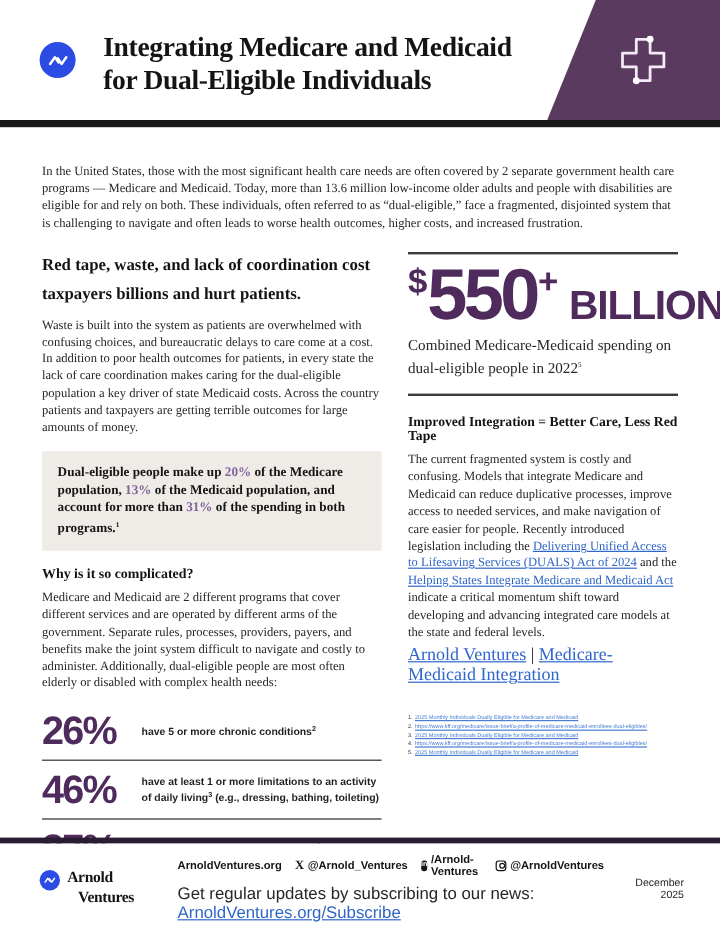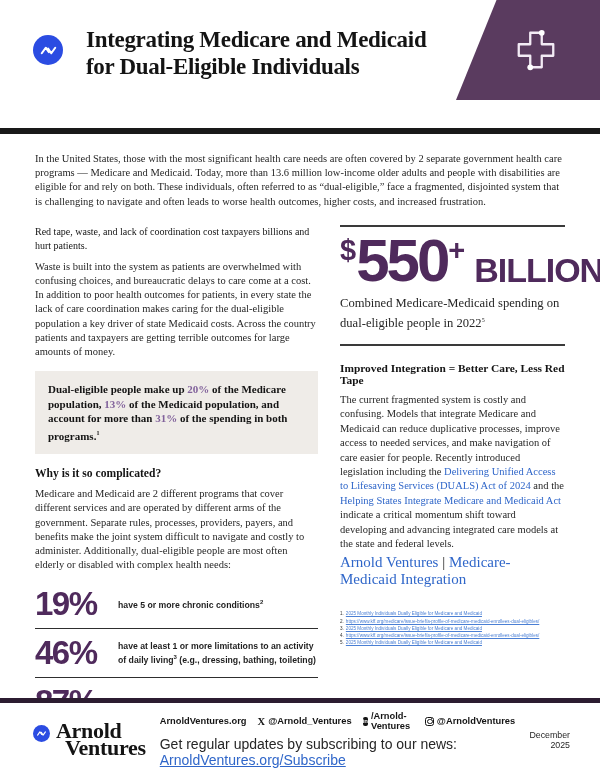--- a/index.html
+++ b/index.html
@@ -1,36 +1,36 @@
 <!DOCTYPE html>
 <html><head>
 <meta charset="utf-8">
 <style>
   * { margin:0; padding:0; box-sizing:border-box; }
   html,body { background:#ffffff; }
   body { font-family:"Liberation Serif", serif; color:#1e1e1e; }
   .page { width:600px; height:776px; margin:0 auto; background:#fff; position:relative; overflow:hidden; }
 
   
-  .header { position:relative; height:128px; }
+  .header { position:relative; height:100px; }
   .logo-circle { position:absolute; left:33px; top:35px; width:30px; height:30px; border-radius:50%; background:#2b4ce2; display:flex; align-items:center; justify-content:center; }
   .logo-circle svg { width:19px; height:19px; }
   .header-title { position:absolute; left:86px; top:26px; font-size:23px; line-height:27px; font-weight:bold; letter-spacing:-0.3px; color:#141414; font-family:"Liberation Serif", serif; }
   .corner { position:absolute; right:0; top:0; width:150px; height:100px; background:#5a3b5f; clip-path:polygon(31% 0, 100% 0, 100% 100%, 4% 100%); display:flex; align-items:center; justify-content:center; }
   .corner svg { width:46px; height:46px; margin-left:22px; }
   .black-bar { height:6px; background:#191919; width:100%; }
 
   
   main { padding:0 35px; }
-  .intro { margin-top:18px; font-size:10.5px; line-height:14.2px; color:#262626; }
+  .intro { margin-top:31px; font-size:10.5px; line-height:14.2px; color:#262626; }
   .columns { display:flex; gap:22px; margin-top:16px; }
   .col-left { width:283px; flex:0 0 283px; }
   .col-right { flex:1; min-width:0; }
 
-  .lh1 { font-size:10px; line-height:14px; font-weight:normal; color:#141414; }
+  .lh1 { font-size:14px; line-height:24px; font-weight:bold; color:#141414; }
   .lbody { margin-top:7px; font-size:10.5px; line-height:14.2px; color:#262626; }
   .highlight { margin:12px 0 13px; background:#efece8; padding:11px 13px; font-size:11px; line-height:14.6px; font-weight:bold; color:#141414; }
   .highlight .pct { color:#81629b; }
   .highlight sup, .caption sup, .stat-label sup { font-size:6px; }
   .lh2 { margin-top:2px; font-size:11.6px; font-weight:bold; color:#141414; }
 
   .stats { margin-top:12px; }
   .stat { display:flex; align-items:center; gap:13px; padding:5px 0; }
   .stat-val { font-family:"Liberation Sans", sans-serif; font-weight:bold; font-size:33px; line-height:30px; letter-spacing:-1.5px; color:#4f2a5c; min-width:70px; }
   .stat-label { font-family:"Liberation Sans", sans-serif; font-weight:bold; font-size:8.7px; line-height:11.5px; color:#1f1f1f; }
@@ -40,40 +40,40 @@
   .rule { border:none; border-top:2px solid #3a3a3a; }
   .big-stat { display:flex; align-items:flex-start; color:#4f2a5c; font-family:"Liberation Sans", sans-serif; font-weight:bold; margin-top:10px; }
   .bs-dollar { font-size:29px; line-height:26px; }
   .bs-num { font-size:60px; line-height:48px; letter-spacing:-3px; }
   .bs-plus { font-size:29px; line-height:26px; margin-left:1px; }
   .bs-unit { font-size:34px; line-height:30px; letter-spacing:-1px; margin-left:9px; align-self:flex-end; }
   .caption { margin-top:10px; font-size:12.6px; line-height:17px; color:#262626; }
   .rule2 { margin-top:12px; }
   .rh1 { margin-top:16px; font-size:11.4px; font-weight:bold; color:#141414; }
   .rbody { margin-top:7px; font-size:10.5px; line-height:14.4px; color:#262626; }
-  a.doc-link { color:#2f66c9; cursor:pointer; }
+  a.doc-link { color:#2f66c9; text-decoration:underline; cursor:pointer; }
   .more-heading { margin-top:14px; font-size:11.4px; font-weight:bold; color:#141414; }
   .more-links { margin-top:3px; font-size:15px; }
   .more-links .sep { color:#262626; }
 
   .footnotes { margin-top:22px; list-style:none; }
   .footnotes li { font-size:4.6px; line-height:7.2px; color:#333; font-family:"Liberation Sans", sans-serif; }
   .footnotes .fn-num { color:#333; margin-right:2px; }
   .footnotes a { color:#4a7fd4; text-decoration:underline; cursor:pointer; }
 
   
   .about-box { margin-top:14px; background:#efece8; padding:11px 14px; font-size:10.5px; line-height:14.4px; color:#262626; }
 
   
   .footer-bar { position:absolute; left:0; right:0; bottom:73px; height:5px; background:#2c1c31; }
   footer { position:absolute; left:0; right:0; bottom:0; height:73px; display:flex; align-items:center; padding:0 30px 0 33px; background:#fff; }
   .f-logo { display:flex; align-items:flex-start; gap:6px; width:130px; }
   .f-logo .logo-circle-sm { width:17px; height:17px; border-radius:50%; background:#2b4ce2; display:flex; align-items:center; justify-content:center; margin-top:2px; flex:0 0 17px; }
   .f-logo .logo-circle-sm svg { width:11px; height:11px; }
-  .wordmark { font-family:"Liberation Serif", serif; font-weight:bold; font-size:22px; line-height:16.5px; color:#141414; letter-spacing:-0.3px; }
+  .wordmark { font-family:"Liberation Serif", serif; font-weight:bold; font-size:13px; line-height:16.5px; color:#141414; letter-spacing:-0.3px; }
   .wordmark .wm2 { padding-left:9px; }
   .f-mid { flex:1; padding-left:14px; font-family:"Liberation Sans", sans-serif; }
   .f-line1 { display:flex; align-items:center; gap:5px; font-size:9.3px; font-weight:bold; color:#141414; }
   .f-line1 .site { margin-right:6px;text-align:center; }
   .f-line1 .grp { display:flex; align-items:center; gap:3px; margin-right:6px; }
   .x-glyph { font-weight:900; font-size:10.5px; font-family:"Liberation Serif", serif; }
   .li-box { width:9px; height:9px; background:#141414; border-radius:2px; color:#fff; font-size:6px; font-weight:bold; display:flex; align-items:center; justify-content:center; line-height:1; }
   .ig-box { width:9px; height:9px; border:1.3px solid #141414; border-radius:2.6px; position:relative; }
   .ig-box::before { content:""; position:absolute; left:1.4px; top:1.4px; width:3.4px; height:3.4px; border:1.1px solid #141414; border-radius:50%; }
   .ig-box::after { content:""; position:absolute; right:0.4px; top:0.4px; width:1.2px; height:1.2px; background:#141414; border-radius:50%; }
@@ -118,21 +118,21 @@
 
         <div class="highlight">
           <span>Dual-eligible people make up </span><span class="pct">20%</span><span> of the Medicare population, </span><span class="pct">13%</span><span> of the Medicaid population, and account for more than </span><span class="pct">31%</span><span> of the spending in both programs.</span><sup>1</sup>
         </div>
 
         <h3 class="lh2">Why is it so complicated?</h3>
         <p class="lbody">Medicare and Medicaid are 2 different programs that cover different services and are operated by different arms of the government. Separate rules, processes, providers, payers, and benefits make the joint system difficult to navigate and costly to administer. Additionally, dual-eligible people are most often elderly or disabled with complex health needs:</p>
 
         <div class="stats">
           <div class="stat">
-            <div class="stat-val">19%</div>
+            <div class="stat-val">26%</div>
             <div class="stat-label"><span>have 5 or more chronic conditions</span><sup>2</sup><span></span></div>
           </div>
           <hr class="stat-divider">
           <div class="stat">
             <div class="stat-val">46%</div>
             <div class="stat-label"><span>have at least 1 or more limitations to an activity of daily living</span><sup>3</sup><span> (e.g., dressing, bathing, toileting)</span></div>
           </div>
           <hr class="stat-divider">
           <div class="stat">
             <div class="stat-val">87%</div>

